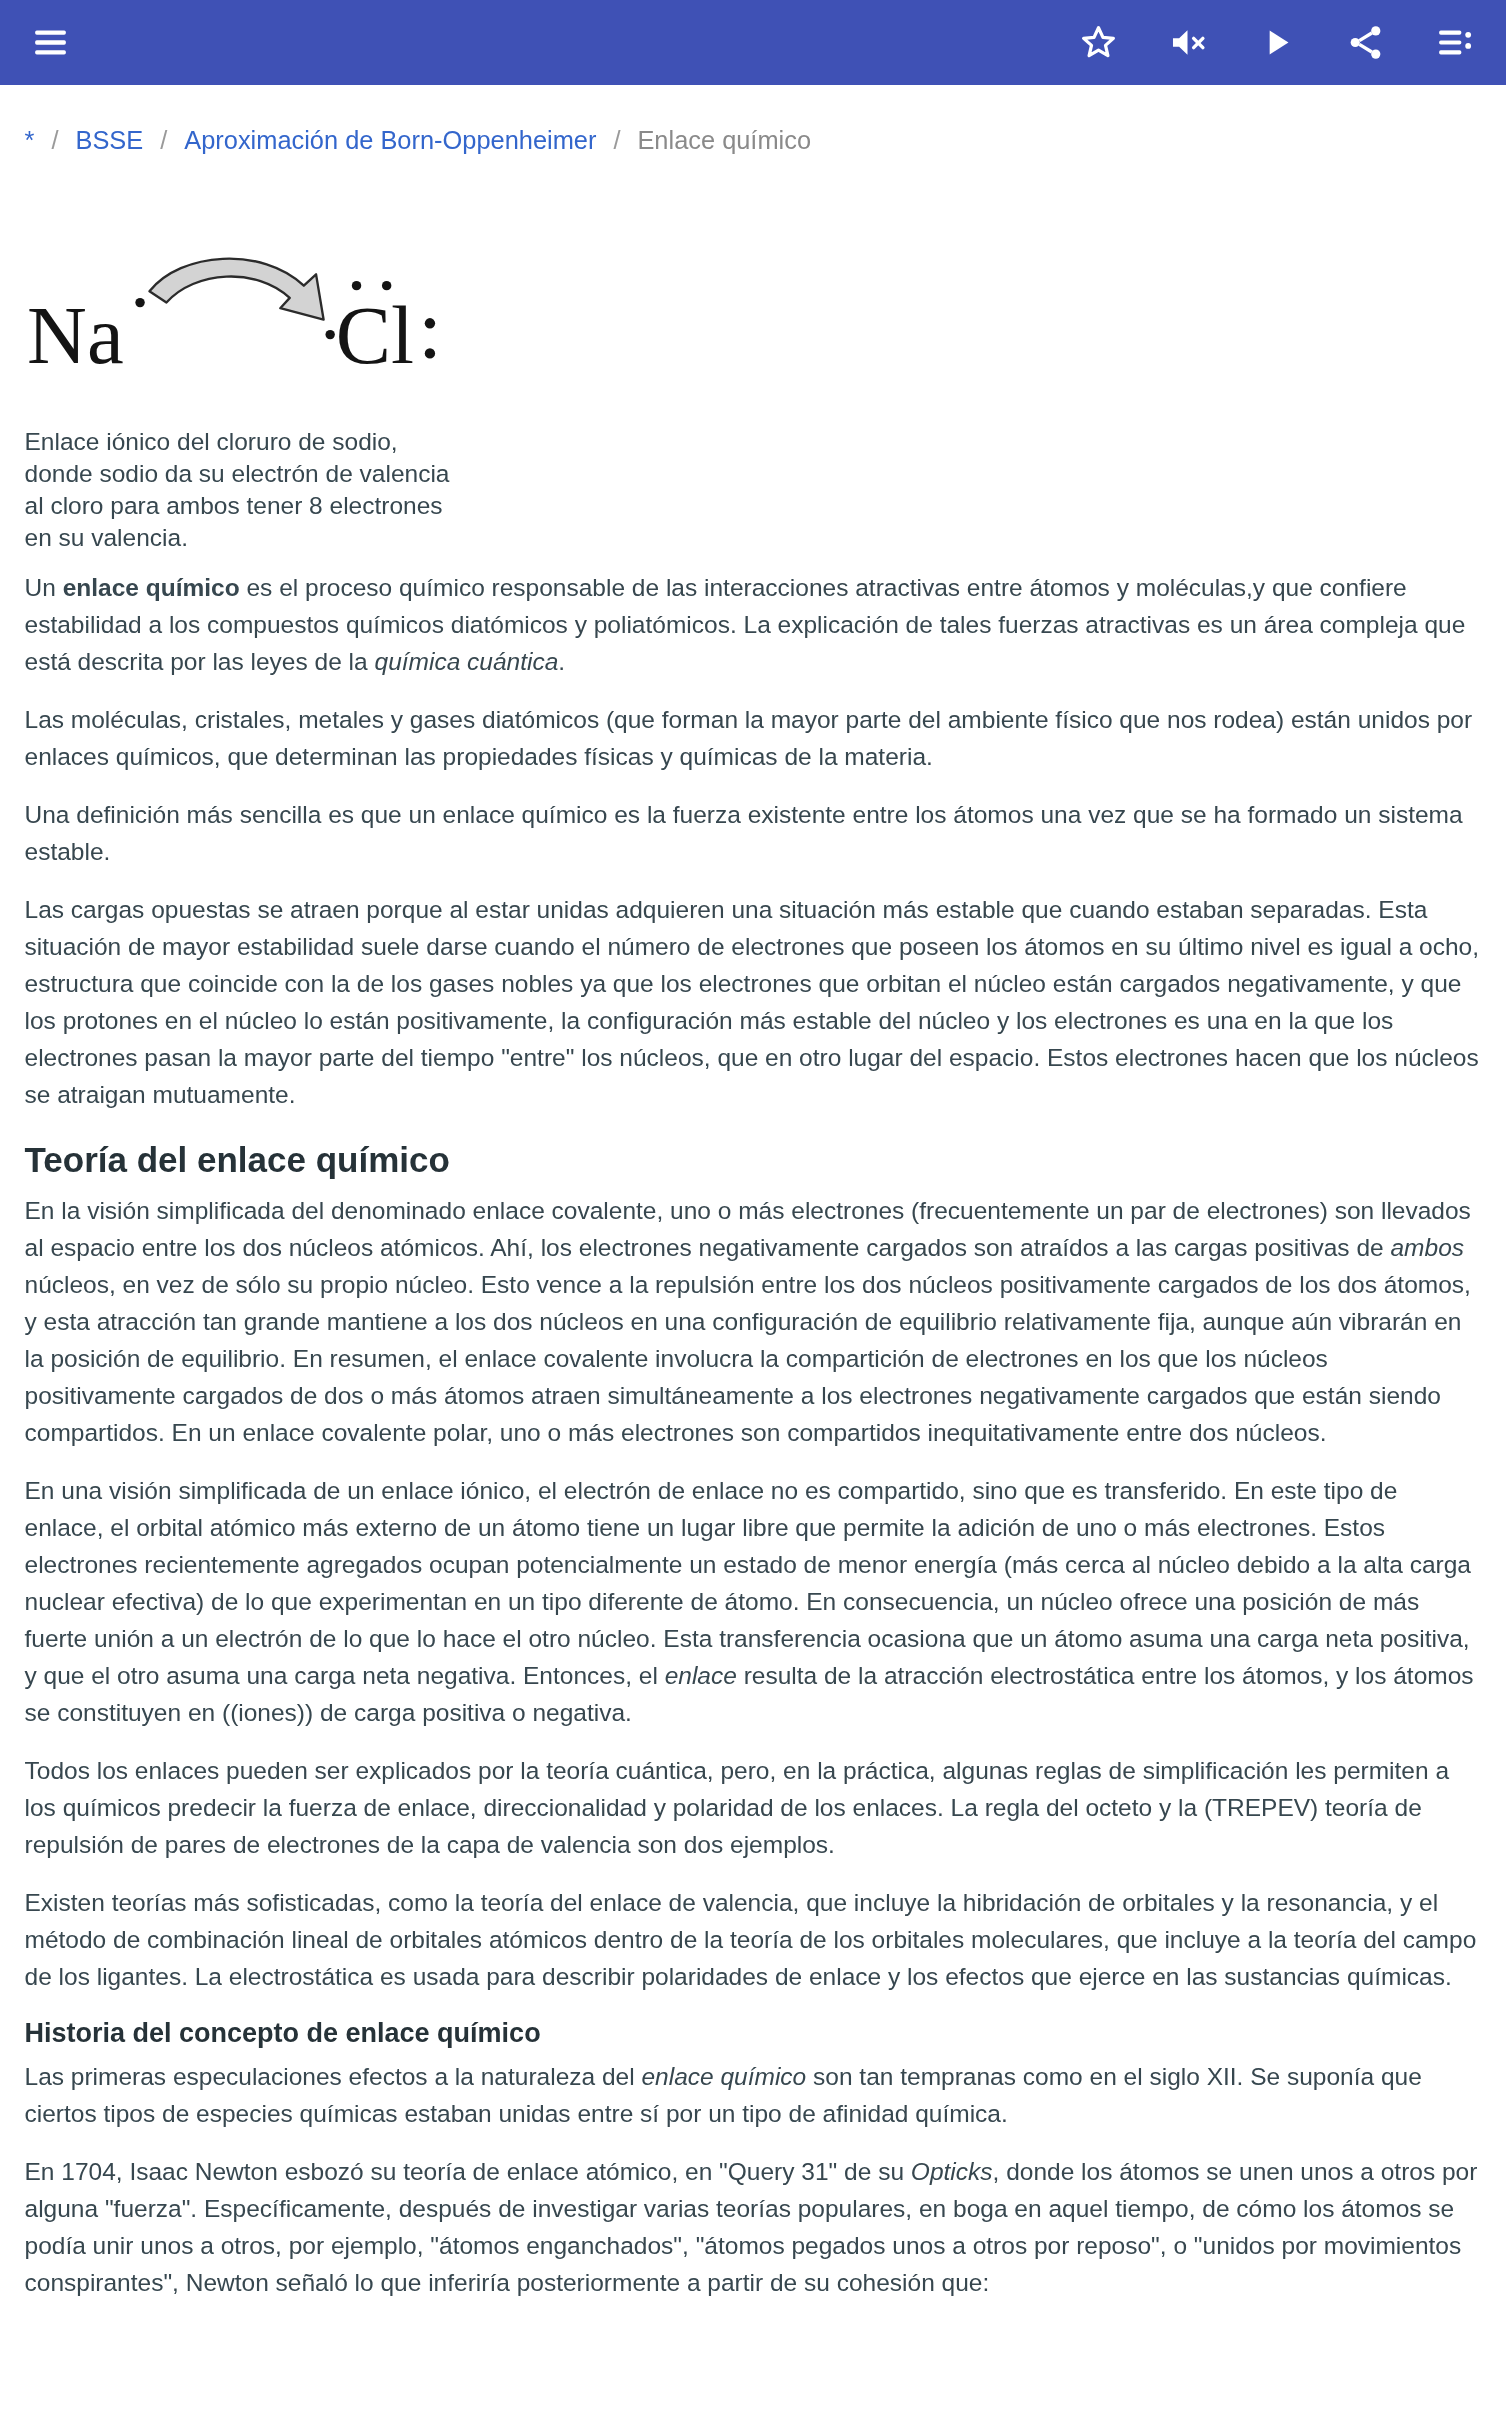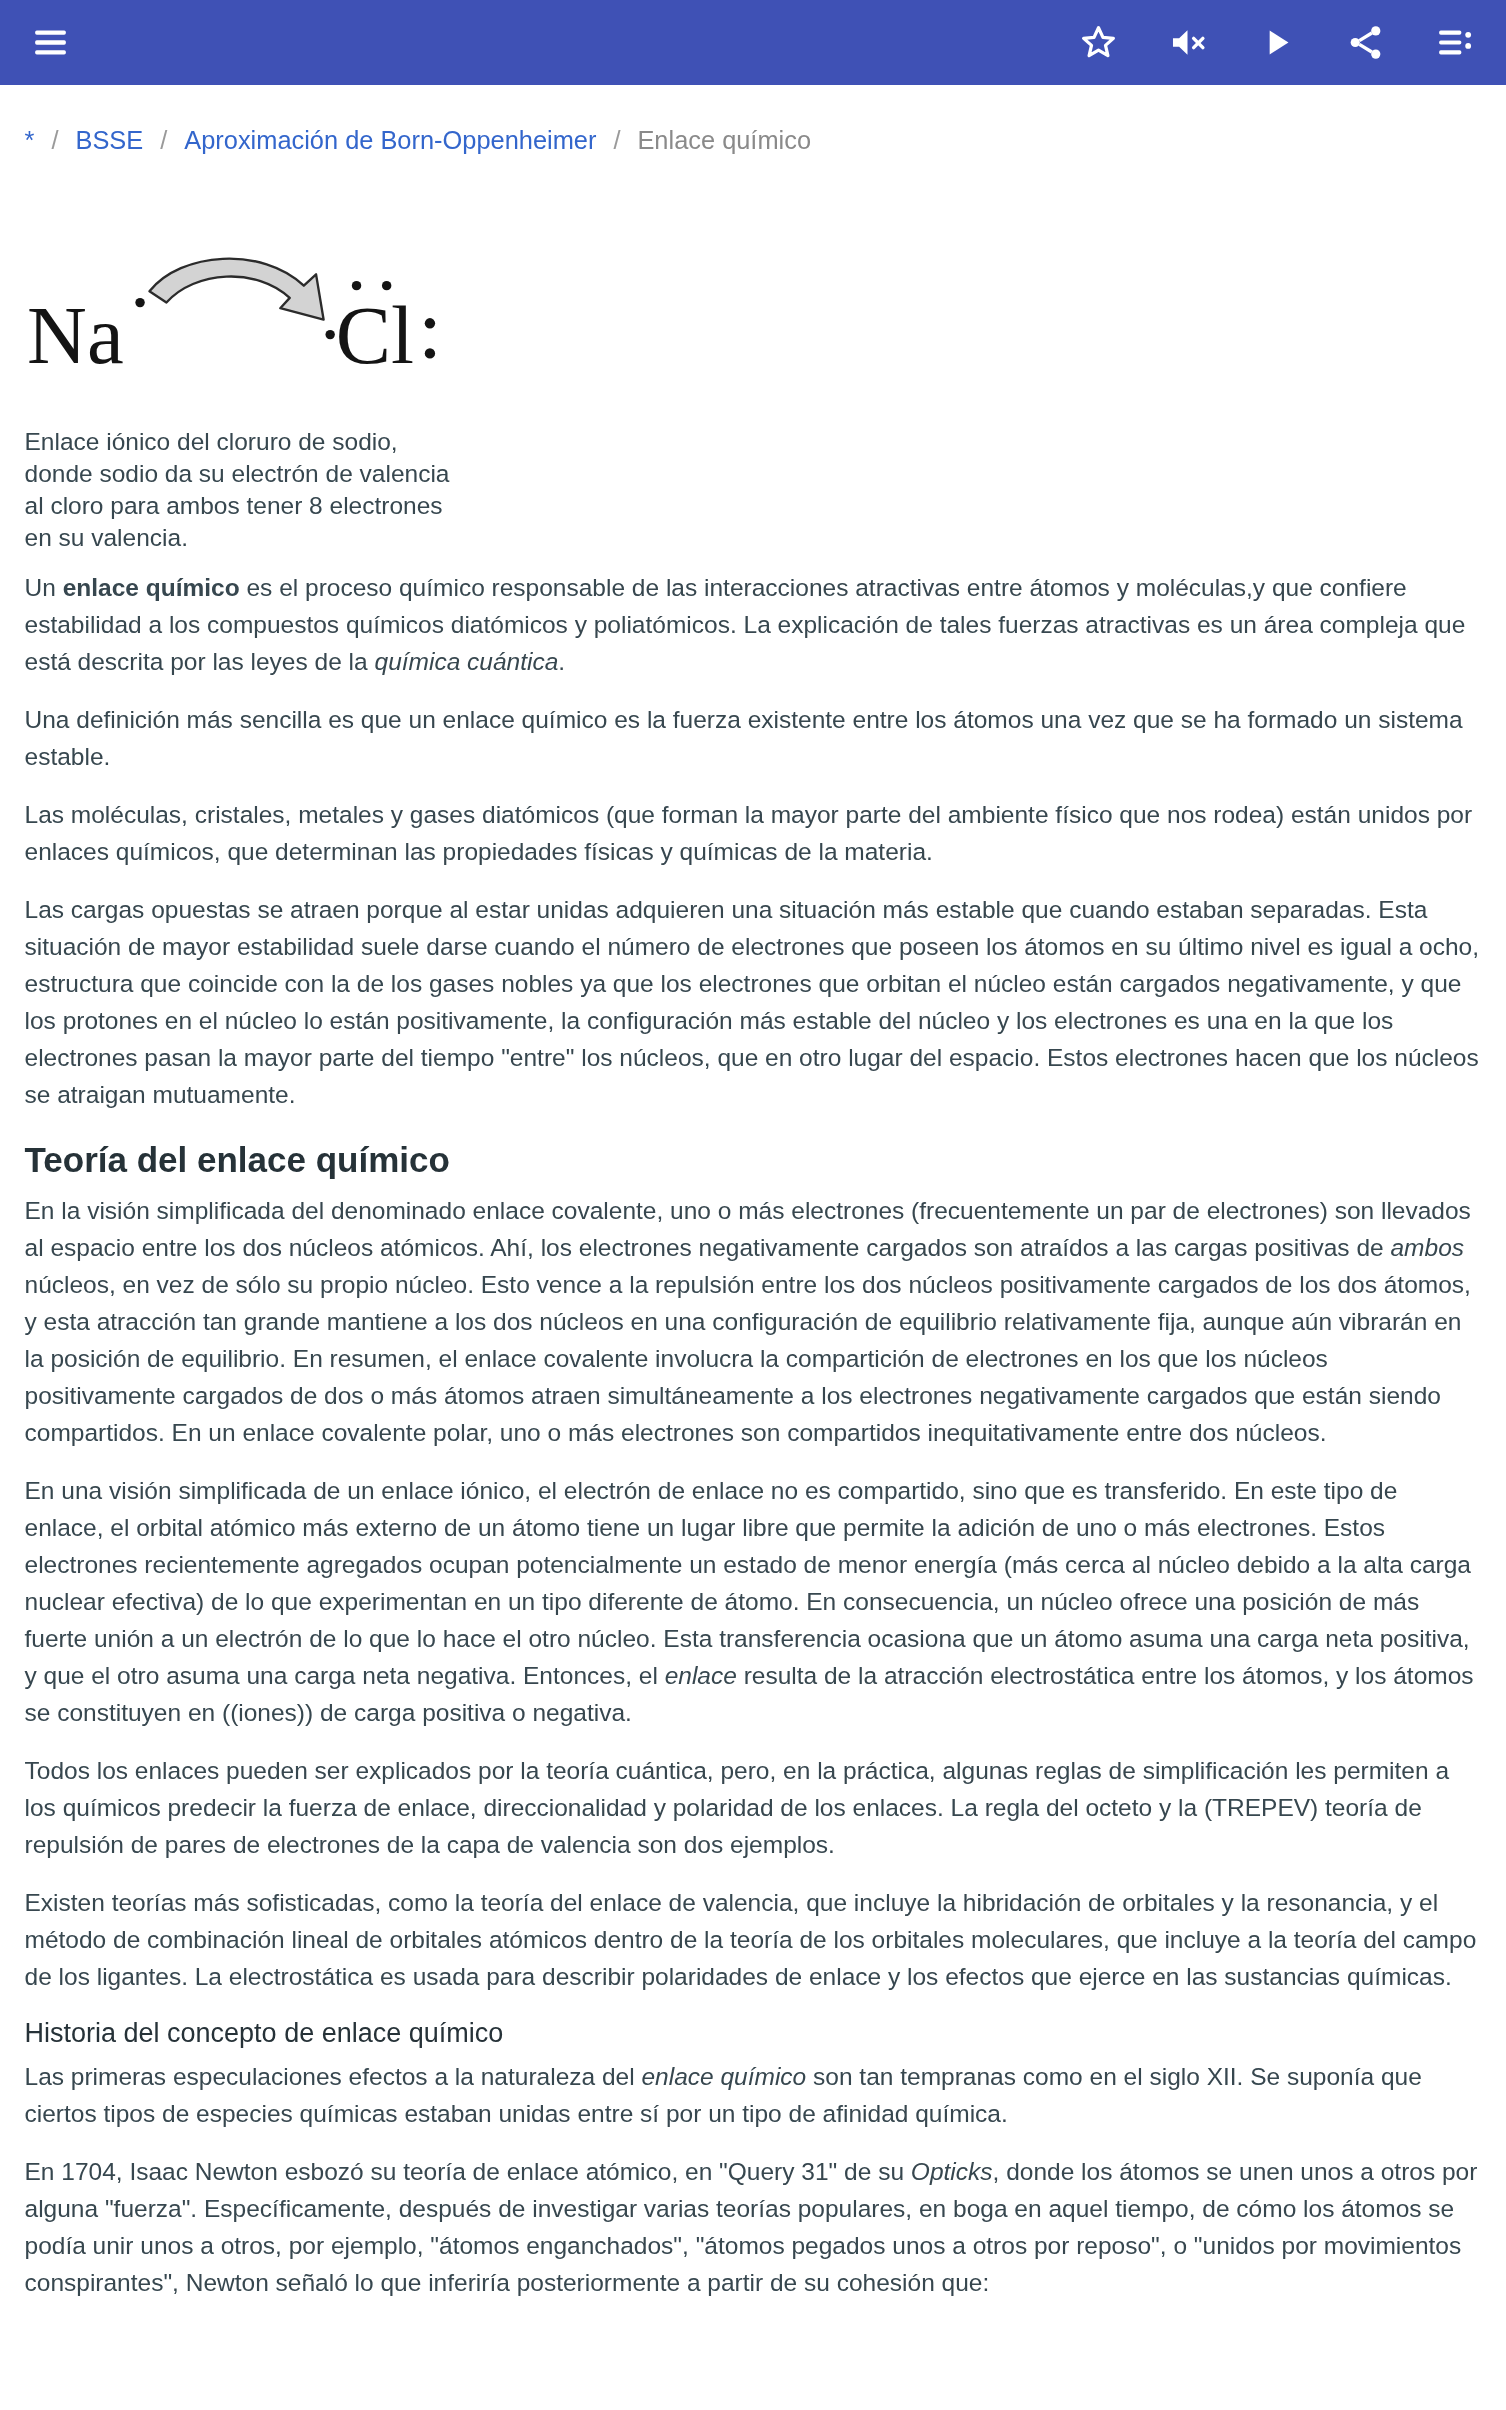--- a/index.html
+++ b/index.html
@@ -25,21 +25,21 @@
 
   .figure { margin-top:90px; }
   .figure svg { display:block; }
   .caption { width:443px; font-size:24.5px; line-height:32px; color:var(--text); margin-top:18px; }
 
   .article { margin-top:15px; padding-bottom:38px; }
   .article p { font-size:24.5px; line-height:37px; color:var(--text); margin:0 0 21px 0; }
   .article p .bold { font-weight:bold; }
   .article p .italic { font-style:italic; }
   .article h2 { font-size:35px; line-height:43px; color:var(--heading); font-weight:bold; margin:24.5px 0 11.3px 0; }
-  .article h3 { font-size:27px; line-height:35px; color:var(--heading); font-weight:normal; margin:19px 0 7.5px 0; }
+  .article h3 { font-size:27px; line-height:35px; color:var(--heading); font-weight:bold; margin:19px 0 7.5px 0; }
 </style>
 </head>
 <body>
 
 <header class="appbar" style="background: rgb(63, 81, 181);">
   <div class="icon-btn">
     <svg viewBox="0 0 24 24">
       <rect x="3" y="5" width="18" height="2.5" rx="1" fill="#fff"></rect>
       <rect x="3" y="10.75" width="18" height="2.5" rx="1" fill="#fff"></rect>
       <rect x="3" y="16.5" width="18" height="2.5" rx="1" fill="#fff"></rect>
@@ -108,22 +108,22 @@
       <circle cx="352" cy="40" r="5" fill="#141414"></circle>
       <circle cx="384" cy="40" r="5" fill="#141414"></circle>
       <circle cx="430" cy="80" r="5.5" fill="#141414"></circle>
       <circle cx="430" cy="112" r="5.5" fill="#141414"></circle>
     </svg>
     <figcaption class="caption">Enlace iónico del cloruro de sodio, donde sodio da su electrón de valencia al cloro para ambos tener 8 electrones en su valencia.</figcaption>
   </figure>
 
   <article class="article">
       <p><span>Un </span><span class="bold">enlace químico</span><span> es el proceso químico responsable de las interacciones atractivas entre átomos y moléculas,y que confiere estabilidad a los compuestos químicos diatómicos y poliatómicos. La explicación de tales fuerzas atractivas es un área compleja que está descrita por las leyes de la </span><span class="italic">química cuántica</span><span>.</span></p>
+      <p><span>Las moléculas, cristales, metales y gases diatómicos (que forman la mayor parte del ambiente físico que nos rodea) están unidos por enlaces químicos, que determinan las propiedades físicas y químicas de la materia.</span></p>
       <p><span>Una definición más sencilla es que un enlace químico es la fuerza existente entre los átomos una vez que se ha formado un sistema estable.</span></p>
-      <p><span>Las moléculas, cristales, metales y gases diatómicos (que forman la mayor parte del ambiente físico que nos rodea) están unidos por enlaces químicos, que determinan las propiedades físicas y químicas de la materia.</span></p>
       <p><span>Las cargas opuestas se atraen porque al estar unidas adquieren una situación más estable que cuando estaban separadas. Esta situación de mayor estabilidad suele darse cuando el número de electrones que poseen los átomos en su último nivel es igual a ocho, estructura que coincide con la de los gases nobles ya que los electrones que orbitan el núcleo están cargados negativamente, y que los protones en el núcleo lo están positivamente, la configuración más estable del núcleo y los electrones es una en la que los electrones pasan la mayor parte del tiempo "entre" los núcleos, que en otro lugar del espacio. Estos electrones hacen que los núcleos se atraigan mutuamente.</span></p>
       <h2>Teoría del enlace químico</h2>
       <p><span>En la visión simplificada del denominado enlace covalente, uno o más electrones (frecuentemente un par de electrones) son llevados al espacio entre los dos núcleos atómicos. Ahí, los electrones negativamente cargados son atraídos a las cargas positivas de </span><span class="italic">ambos</span><span> núcleos, en vez de sólo su propio núcleo. Esto vence a la repulsión entre los dos núcleos positivamente cargados de los dos átomos, y esta atracción tan grande mantiene a los dos núcleos en una configuración de equilibrio relativamente fija, aunque aún vibrarán en la posición de equilibrio. En resumen, el enlace covalente involucra la compartición de electrones en los que los núcleos positivamente cargados de dos o más átomos atraen simultáneamente a los electrones negativamente cargados que están siendo compartidos. En un enlace covalente polar, uno o más electrones son compartidos inequitativamente entre dos núcleos.</span></p>
       <p><span>En una visión simplificada de un enlace iónico, el electrón de enlace no es compartido, sino que es transferido. En este tipo de enlace, el orbital atómico más externo de un átomo tiene un lugar libre que permite la adición de uno o más electrones. Estos electrones recientemente agregados ocupan potencialmente un estado de menor energía (más cerca al núcleo debido a la alta carga nuclear efectiva) de lo que experimentan en un tipo diferente de átomo. En consecuencia, un núcleo ofrece una posición de más fuerte unión a un electrón de lo que lo hace el otro núcleo. Esta transferencia ocasiona que un átomo asuma una carga neta positiva, y que el otro asuma una carga neta negativa. Entonces, el </span><span class="italic">enlace</span><span> resulta de la atracción electrostática entre los átomos, y los átomos se constituyen en ((iones)) de carga positiva o negativa.</span></p>
       <p><span>Todos los enlaces pueden ser explicados por la teoría cuántica, pero, en la práctica, algunas reglas de simplificación les permiten a los químicos predecir la fuerza de enlace, direccionalidad y polaridad de los enlaces. La regla del octeto y la (TREPEV) teoría de repulsión de pares de electrones de la capa de valencia son dos ejemplos.</span></p>
       <p><span>Existen teorías más sofisticadas, como la teoría del enlace de valencia, que incluye la hibridación de orbitales y la resonancia, y el método de combinación lineal de orbitales atómicos dentro de la teoría de los orbitales moleculares, que incluye a la teoría del campo de los ligantes. La electrostática es usada para describir polaridades de enlace y los efectos que ejerce en las sustancias químicas.</span></p>
       <h3>Historia del concepto de enlace químico</h3>
       <p><span>Las primeras especulaciones efectos a la naturaleza del </span><span class="italic">enlace químico</span><span> son tan tempranas como en el siglo XII. Se suponía que ciertos tipos de especies químicas estaban unidas entre sí por un tipo de afinidad química.</span></p>
       <p><span>En 1704, Isaac Newton esbozó su teoría de enlace atómico, en "Query 31" de su </span><span class="italic">Opticks</span><span>, donde los átomos se unen unos a otros por alguna "fuerza". Específicamente, después de investigar varias teorías populares, en boga en aquel tiempo, de cómo los átomos se podía unir unos a otros, por ejemplo, "átomos enganchados", "átomos pegados unos a otros por reposo", o "unidos por movimientos conspirantes", Newton señaló lo que inferiría posteriormente a partir de su cohesión que:</span></p>
     </article>

